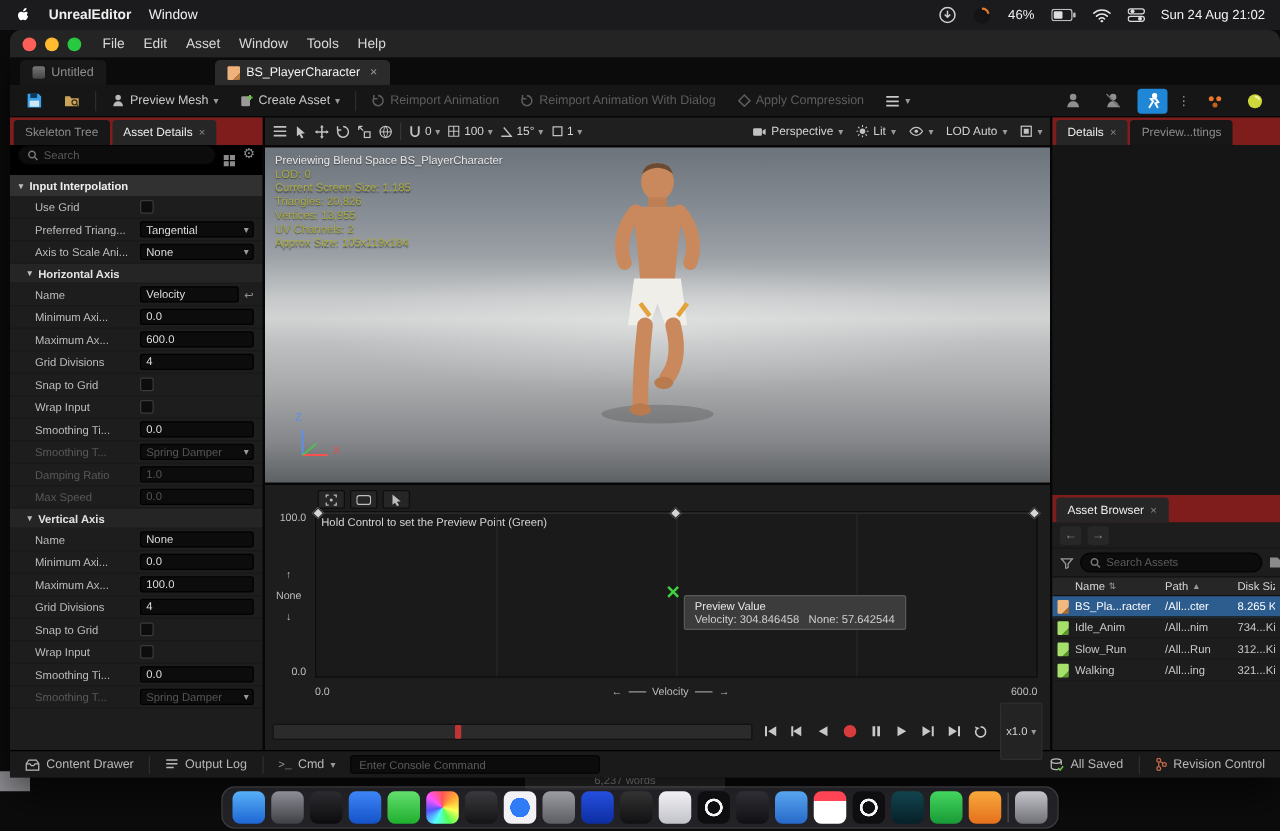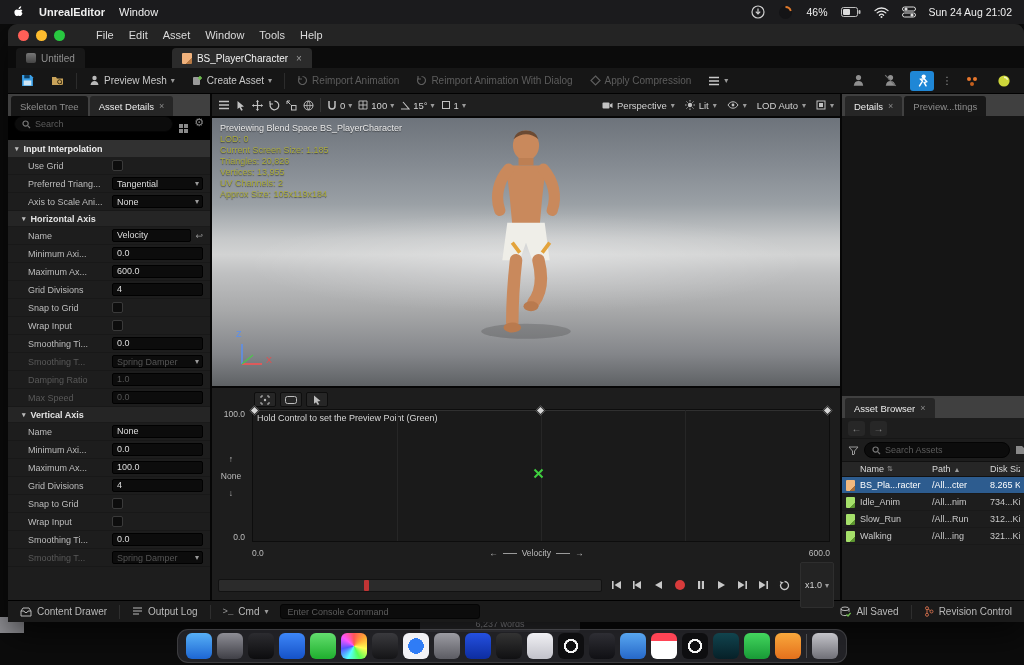--- a/index.html
+++ b/index.html
@@ -11,21 +11,21 @@
 
 #menubar{position:absolute;left:0;top:0;width:1024px;height:24px;background:#1b1b1d;display:flex;align-items:center;padding:0 12px;gap:14px;font-size:11px;color:#f0f0f0;z-index:6}
 #menubar .app{font-weight:bold}
 #menubar .mbright{margin-left:auto;display:flex;align-items:center;gap:13px;font-size:10.5px}
 
 
 #uewin{position:absolute;left:8px;top:24px;width:1016px;height:598px;background:#161616;border-radius:9px 9px 0 0;box-shadow:0 12px 34px rgba(0,0,0,.65);overflow:hidden;display:flex;flex-direction:column;z-index:3}
 #titlebar{height:22px;background:#242424;display:flex;align-items:center;padding:0 10px;gap:7px;flex:0 0 auto}
 .tl{width:11px;height:11px;border-radius:50%}
 .tl.r{background:#ff5f57}.tl.y{background:#febc2e}.tl.g{background:#28c840}
-.menus{display:flex;gap:15px;margin-left:24px;font-size:11px;color:#dadada}
+.menus{display:flex;gap:15px;margin-left:10px;font-size:11px;color:#dadada}
 #tabstrip{height:22px;background:#0b0b0b;display:flex;align-items:flex-end;gap:3px;padding:0 0 0 8px;flex:0 0 auto}
 .dtab{height:20px;display:flex;align-items:center;gap:5px;padding:0 10px;font-size:10px;color:#8f8f8f;background:#181818;border-radius:4px 4px 0 0}
 .dtab.active{background:#2b2b2b;color:#f2f2f2;margin-left:84px}
 .dtab .x{color:#9a9a9a;font-size:10px;margin-left:3px}
 .asseticon{width:10px;height:11px;background:linear-gradient(135deg,#f0b27c 70%,#b97a44 71%);border-radius:1px}
 .leveltabicon{width:10px;height:10px;background:linear-gradient(180deg,#777,#444);border-radius:2px}
 
 
 #toolbar{height:26px;background:#161616;border-bottom:1px solid #020202;display:flex;align-items:center;padding:0 8px;gap:7px;font-size:10px;color:#c9c9c9;flex:0 0 auto}
 .tbtn{display:flex;align-items:center;gap:4px;padding:3px 5px;border-radius:3px}
@@ -35,21 +35,21 @@
 .tright{margin-left:auto;display:flex;align-items:center;gap:8px}
 .pbtn{width:24px;height:20px;border-radius:3px;display:flex;align-items:center;justify-content:center}
 .pbtn.activeblue{background:#1f87d6}
 
 
 #main{flex:1;display:flex;min-height:0;background:#060606;gap:2px}
 #leftpanel{width:202px;background:#1d1d1d;display:flex;flex-direction:column;min-height:0}
 #center{flex:1;display:flex;flex-direction:column;min-width:0;gap:2px}
 #rightpanel{width:182px;background:#151515;display:flex;flex-direction:column;min-height:0}
 
-.ptabs{height:22px;background:#404040;display:flex;align-items:flex-end;gap:2px;padding-left:3px;flex:0 0 auto}
+.ptabs{height:22px;background:#7f1d1d;display:flex;align-items:flex-end;gap:2px;padding-left:3px;flex:0 0 auto}
 .ptab{height:20px;padding:0 9px;display:flex;align-items:center;gap:5px;font-size:9.5px;color:#8d8d8d;background:#171717;border-radius:3px 3px 0 0}
 .ptab.active{background:#262626;color:#ececec}
 .ptab .x{font-size:9px;color:#8a8a8a}
 
 
 .srow{height:24px;display:flex;gap:5px;padding:0 6px;background:#000000;flex:0 0 auto}
 .search{flex:1;height:16px;background:#0c0c0c;border:1px solid #040404;border-radius:8px;display:flex;align-items:center;gap:4px;padding:0 7px}
 .search input{flex:1;min-width:0;background:transparent;border:0;outline:0;color:#c5c5c5;font-size:9px;font-family:inherit}
 input::placeholder{color:#5c5c5c}
 .proplist{flex:1;overflow:hidden;font-size:9px}
@@ -748,20 +748,24 @@
             <div class="gline" style="left:50%"></div>
             <div class="gline" style="left:75%"></div>
             <div class="sample" style="left:-2px;top:-3px"></div>
             <div class="sample" style="left:calc(50% - 4px);top:-3px"></div>
             <div class="sample" style="right:-2px;top:-3px"></div>
             <div class="greenx" style="left:48.6%;top:44%">
               <svg width="11" height="11" viewBox="0 0 11 11">
                   <path d="M1.5 1.5 9.5 9.5M9.5 1.5 1.5 9.5" stroke="#3fd03f" stroke-width="2"></path>
                 </svg>
             </div>
+            <div class="bs-tooltip">
+              <div>Preview Value</div>
+              <div class="tv">Velocity: 304.846458   None: 57.642544</div>
+            </div>
           </div>
 
           <div class="bs-xaxis">
             <span>0.0</span>
             <span class="xc">
               <span>←</span>
               <span class="dash"></span>
               <span>Velocity</span>
               <span class="dash"></span>
               <span>→</span>

